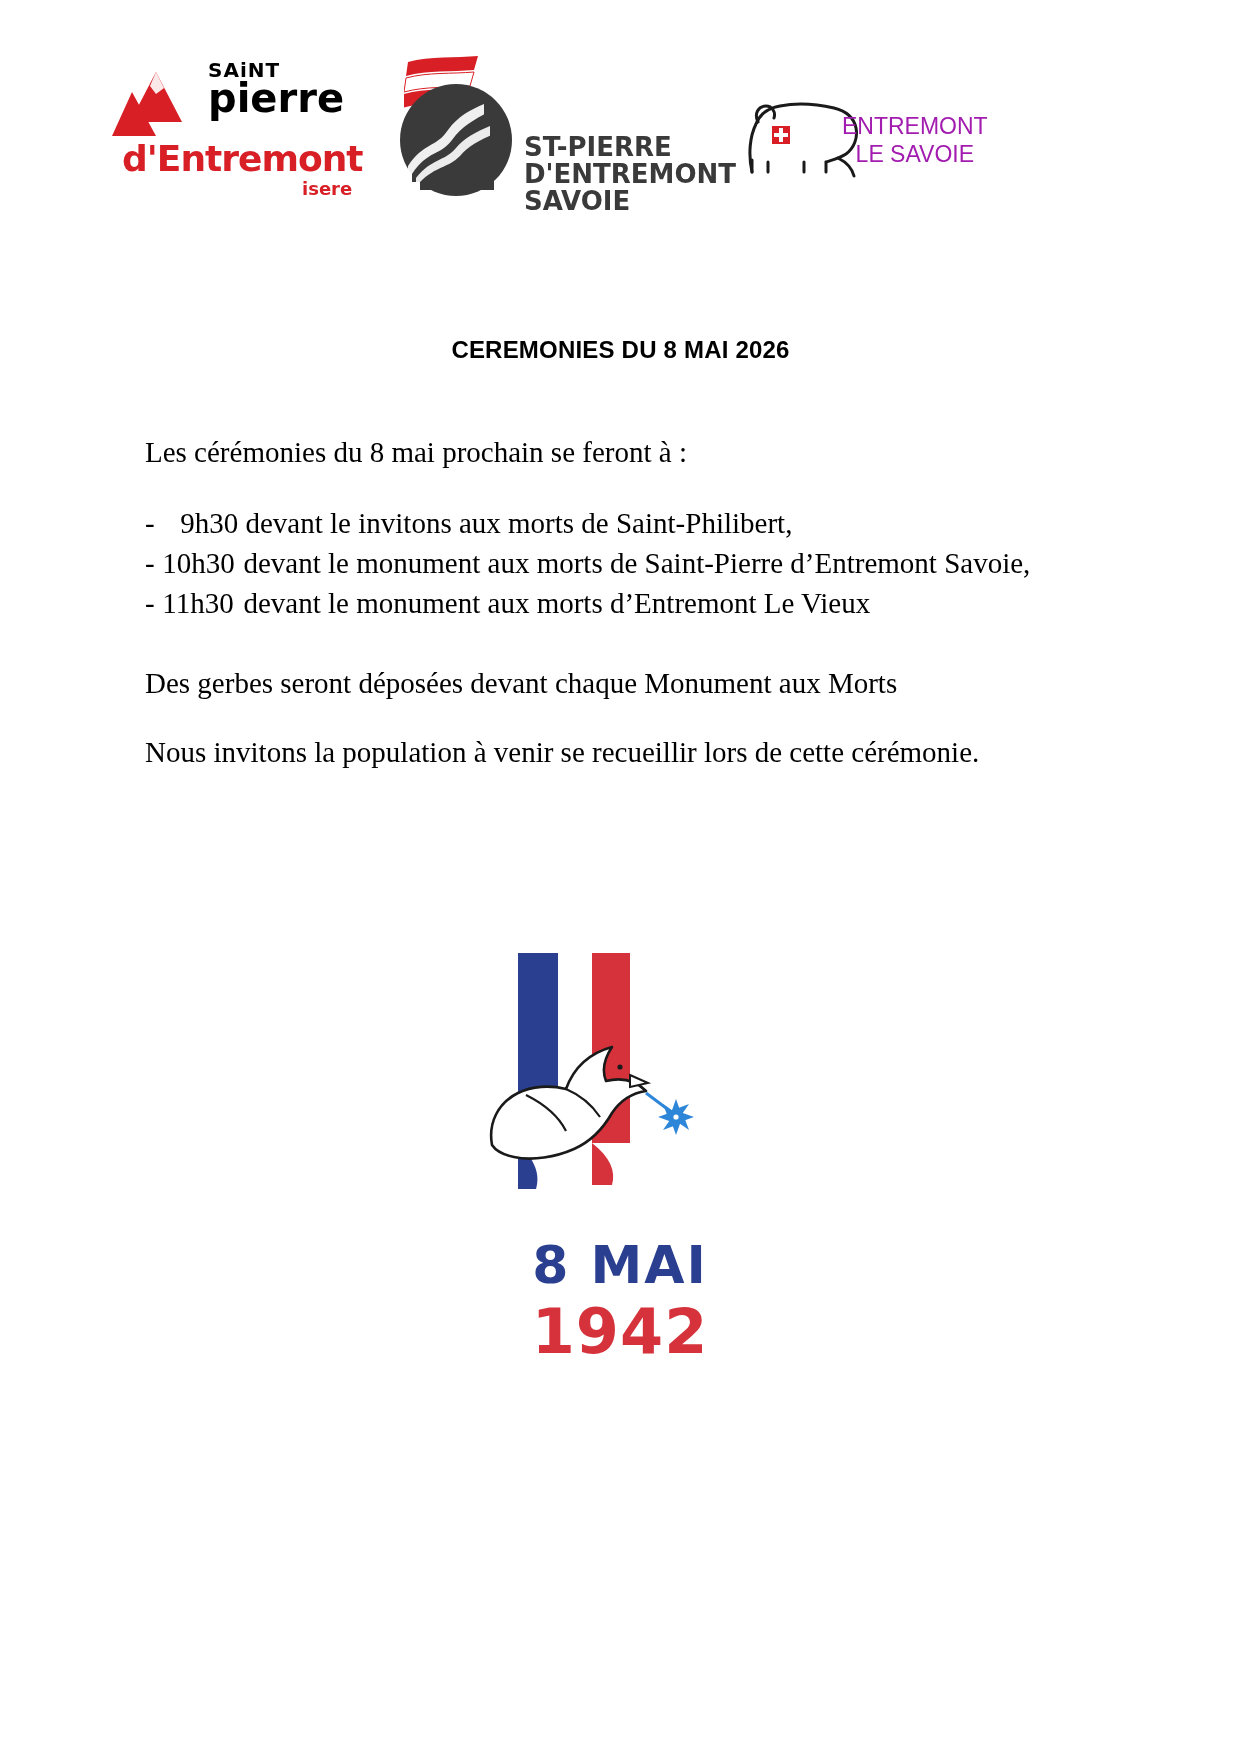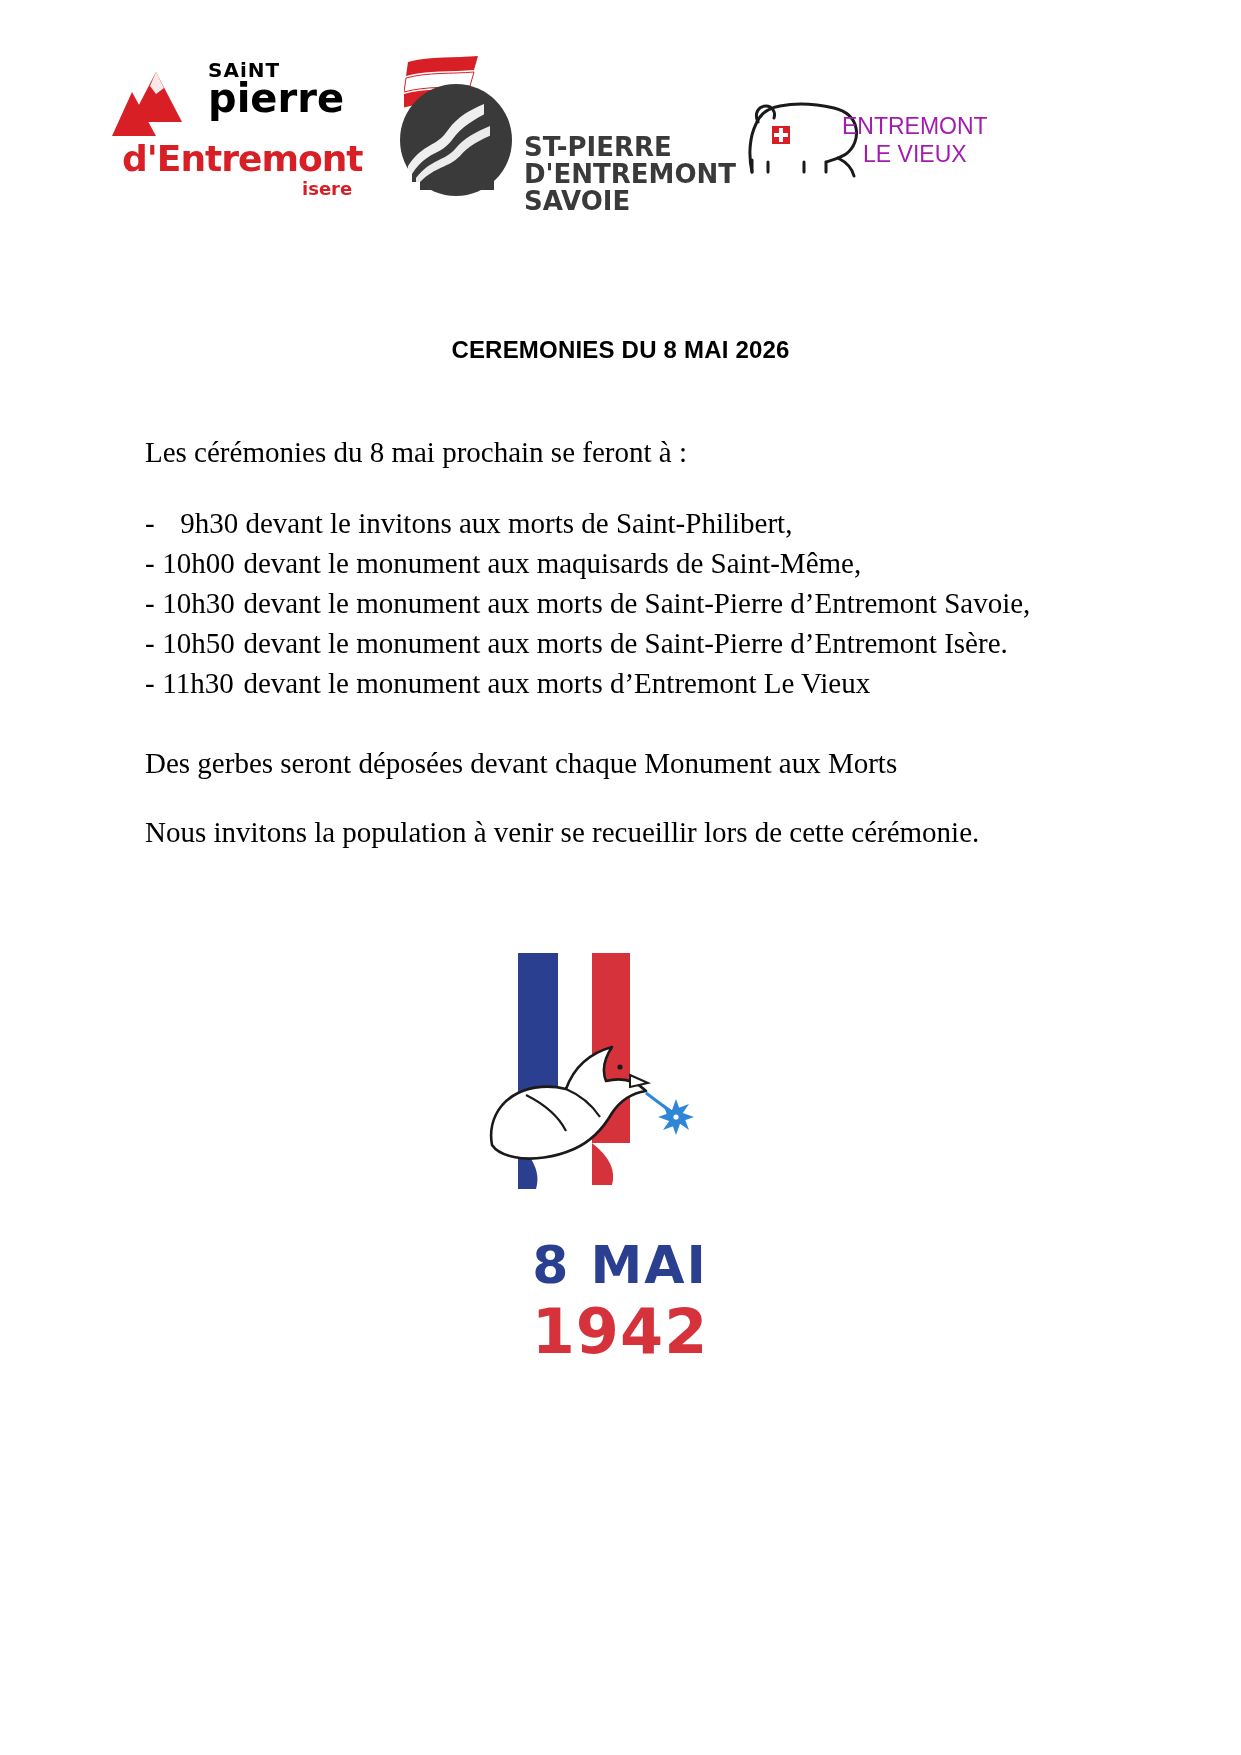--- a/index.html
+++ b/index.html
@@ -282,53 +282,43 @@
         <path d="M96 60 C104 64 110 70 112 78" fill="none" stroke="#1a1a1a" stroke-width="3" stroke-linecap="round"></path>
         <g>
           <rect x="30" y="28" width="18" height="18" fill="#d81f26"></rect>
           <rect x="37" y="30" width="4" height="14" fill="#ffffff"></rect>
           <rect x="32" y="35" width="14" height="4" fill="#ffffff"></rect>
         </g>
       </svg>
     </div>
     <div class="l3-txt">
       <div>ENTREMONT</div>
-      <div>LE VIEUX</div>
+      <div>LE SAVOIE</div>
     </div>
   </div>
 </div>
 
 <div class="doc-title">CEREMONIES DU 8 MAI 2026</div>
 
 <div class="body-text">
 
   <p class="para">Les cérémonies du 8 mai prochain se feront à :</p>
 
   <div class="spacer-lg"></div>
 
   <ul class="list">
     <li>
       <span class="li-dash">-</span>
       <span class="li-time indent">9h30</span>
       <span>devant le invitons aux morts de Saint-Philibert,</span>
     </li>
     <li>
       <span class="li-dash">-</span>
-      <span class="li-time">10h00</span>
-      <span>devant le monument aux maquisards de Saint-Même,</span>
-    </li>
-    <li>
-      <span class="li-dash">-</span>
       <span class="li-time">10h30</span>
       <span>devant le monument aux morts de Saint-Pierre d’Entremont Savoie,</span>
-    </li>
-    <li>
-      <span class="li-dash">-</span>
-      <span class="li-time">10h50</span>
-      <span>devant le monument aux morts de Saint-Pierre d’Entremont Isère.</span>
     </li>
     <li>
       <span class="li-dash">-</span>
       <span class="li-time">11h30</span>
       <span>devant le monument aux morts d’Entremont Le Vieux</span>
     </li>
   </ul>
 
   <div class="spacer-md"></div>
 

